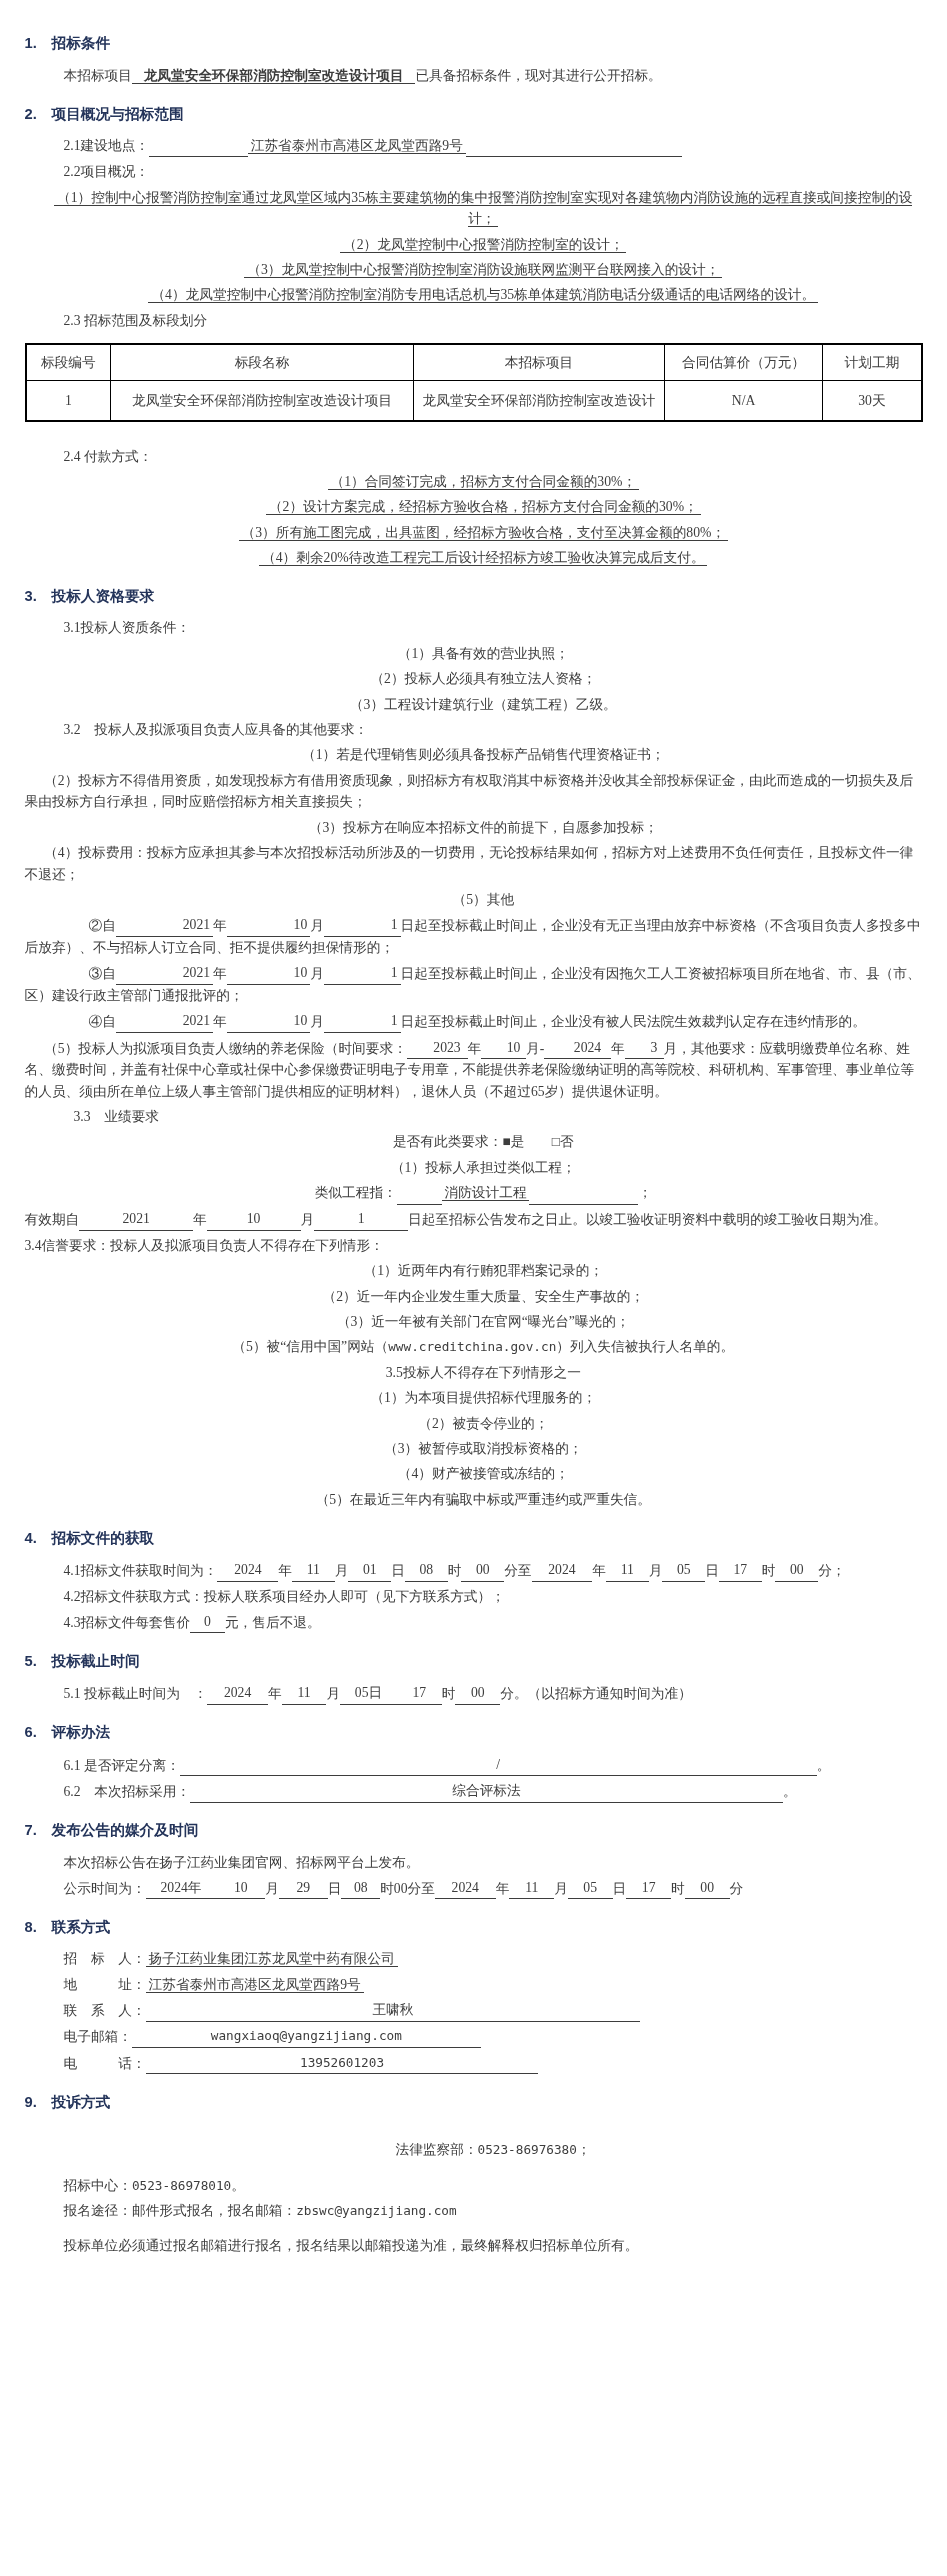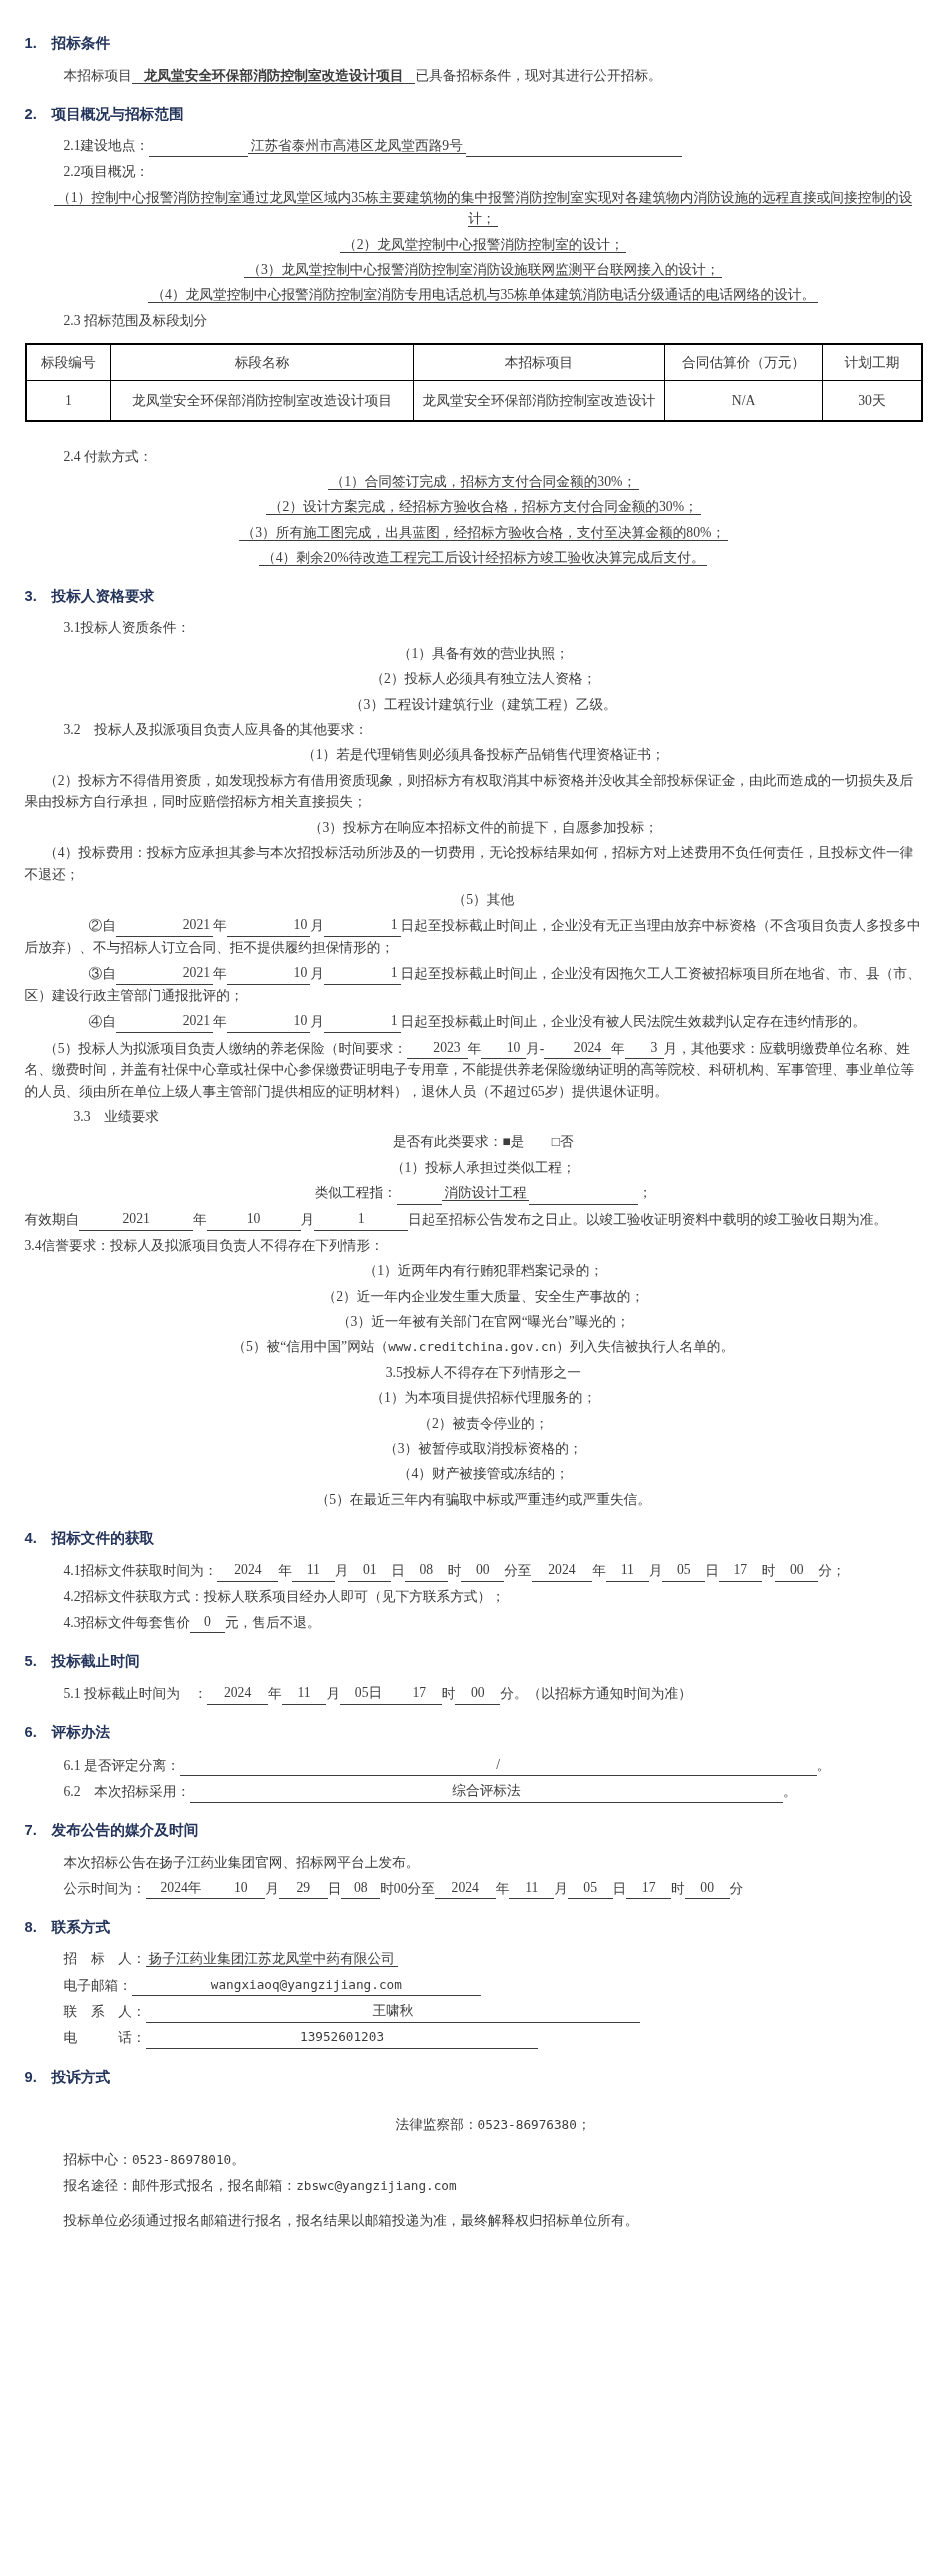--- a/index.html
+++ b/index.html
@@ -145,22 +145,23 @@
         <span class="num">7.</span>
         <span class="htext">发布公告的媒介及时间</span>
       </div>
       <p class="ind-a"><span class="seg">本次招标公告在扬子江药业集团官网、招标网平台上发布。</span></p>
       <p class="ind-a"><span class="seg">公示时间为：</span><span class="seg seg-u seg-w" style="min-width: 65px;">2024年</span><span class="seg seg-u seg-w" style="min-width: 43px;">10</span><span class="seg">月</span><span class="seg seg-u seg-w" style="min-width: 43px;">29</span><span class="seg">日</span><span class="seg seg-u seg-w" style="min-width: 33px;">08</span><span class="seg">时00分至</span><span class="seg seg-u seg-w" style="min-width: 55px;">2024</span><span class="seg">年</span><span class="seg seg-u seg-w" style="min-width: 39px;">11</span><span class="seg">月</span><span class="seg seg-u seg-w" style="min-width: 39px;">05</span><span class="seg">日</span><span class="seg seg-u seg-w" style="min-width: 39px;">17</span><span class="seg">时</span><span class="seg seg-u seg-w" style="min-width: 39px;">00</span><span class="seg">分</span></p>
       <div class="h">
         <span class="num">8.</span>
         <span class="htext">联系方式</span>
       </div>
       <p class="ind-a"><span class="seg">招　标　人：</span><span class="seg seg-u">扬子江药业集团江苏龙凤堂中药有限公司</span></p>
+      <p class="ind-a"><span class="seg">地　　　址：</span><span class="seg seg-u">江苏省泰州市高港区龙凤堂西路9号</span></p>
+      <p class="ind-a"><span class="seg">联　系　人：</span><span class="seg seg-u seg-w" style="min-width: 489px;">王啸秋</span></p>
       <p class="ind-a"><span class="seg">电子邮箱：</span><span class="seg seg-u seg-mono seg-w" style="min-width: 343px;">wangxiaoq@yangzijiang.com</span></p>
-      <p class="ind-a"><span class="seg">联　系　人：</span><span class="seg seg-u seg-w" style="min-width: 489px;">王啸秋</span></p>
       <p class="ind-a"><span class="seg">电　　　话：</span><span class="seg seg-u seg-mono seg-w" style="min-width: 387px;">13952601203</span></p>
       <div class="h">
         <span class="num">9.</span>
         <span class="htext">投诉方式</span>
       </div>
       <p class="ind-a" style="margin-top: 26px; text-align: center;"><span class="seg">法律监察部：</span><span class="seg seg-mono">0523-86976380</span><span class="seg">；</span></p>
       <p class="ind-a" style="margin-top: 13.7px;"><span class="seg">招标中心：</span><span class="seg seg-mono">0523-86978010</span><span class="seg">。</span></p>
       <p class="ind-a" style="margin-top: 2px;"><span class="seg">报名途径：邮件形式报名，报名邮箱：</span><span class="seg seg-mono">zbswc@yangzijiang.com</span></p>
       <p class="ind-a" style="margin-top: 13.7px;"><span class="seg">投标单位必须通过报名邮箱进行报名，报名结果以邮箱投递为准，最终解释权归招标单位所有。</span></p>
     </div>

